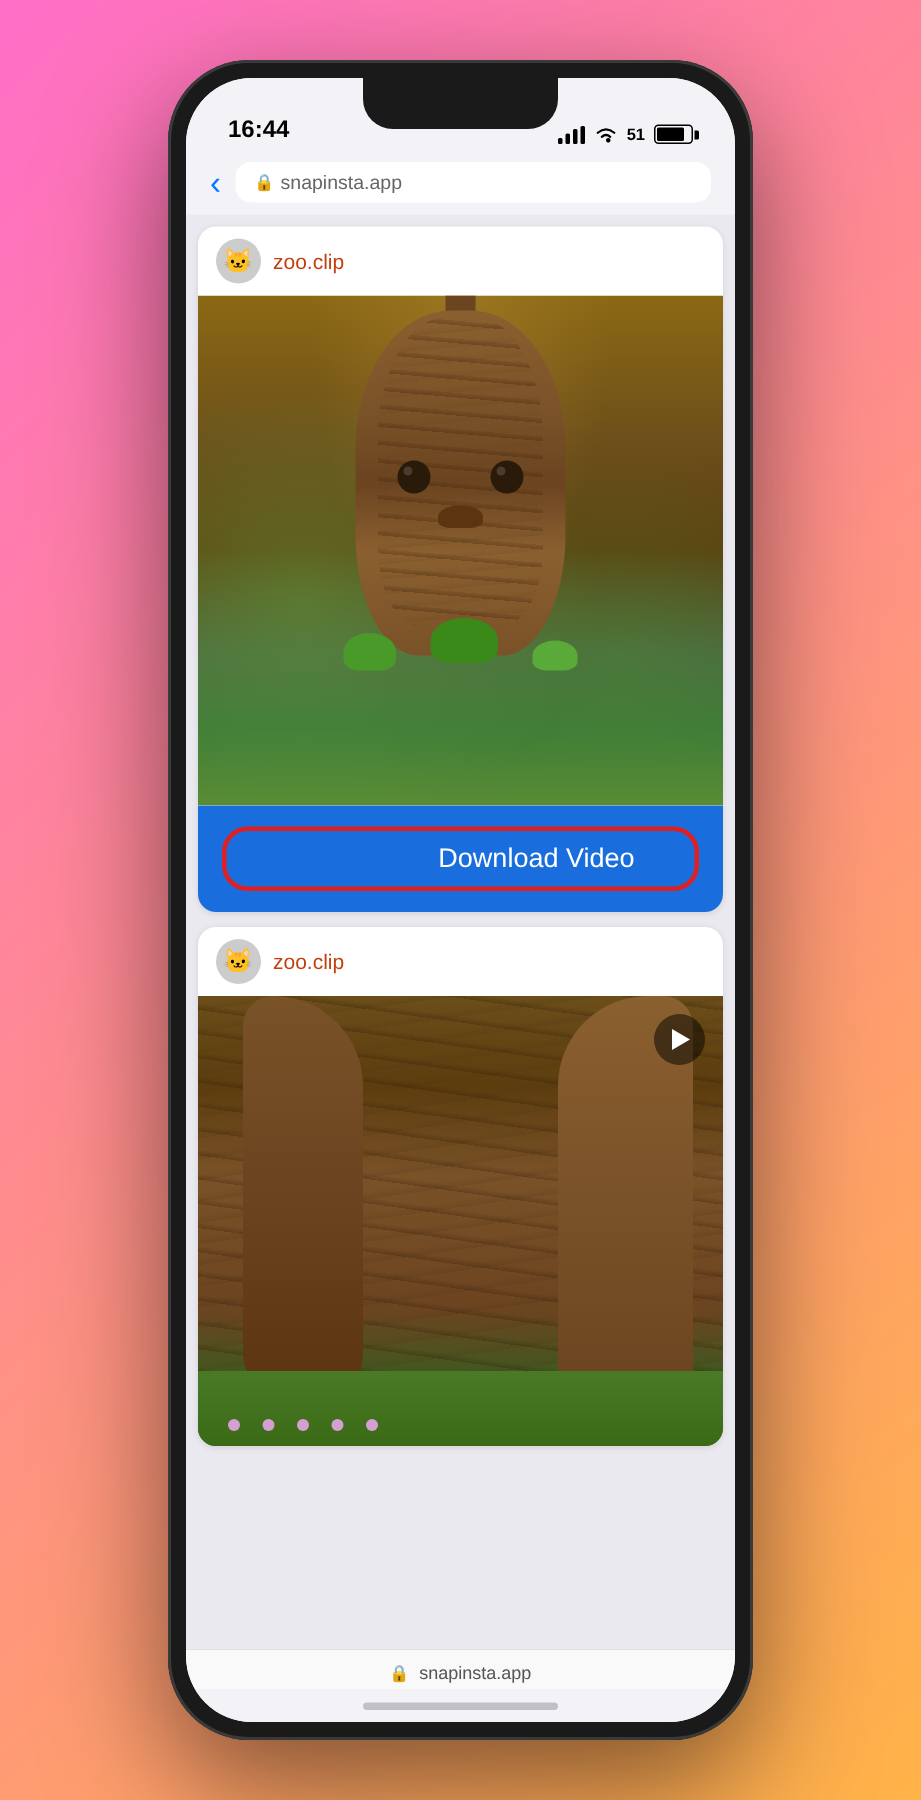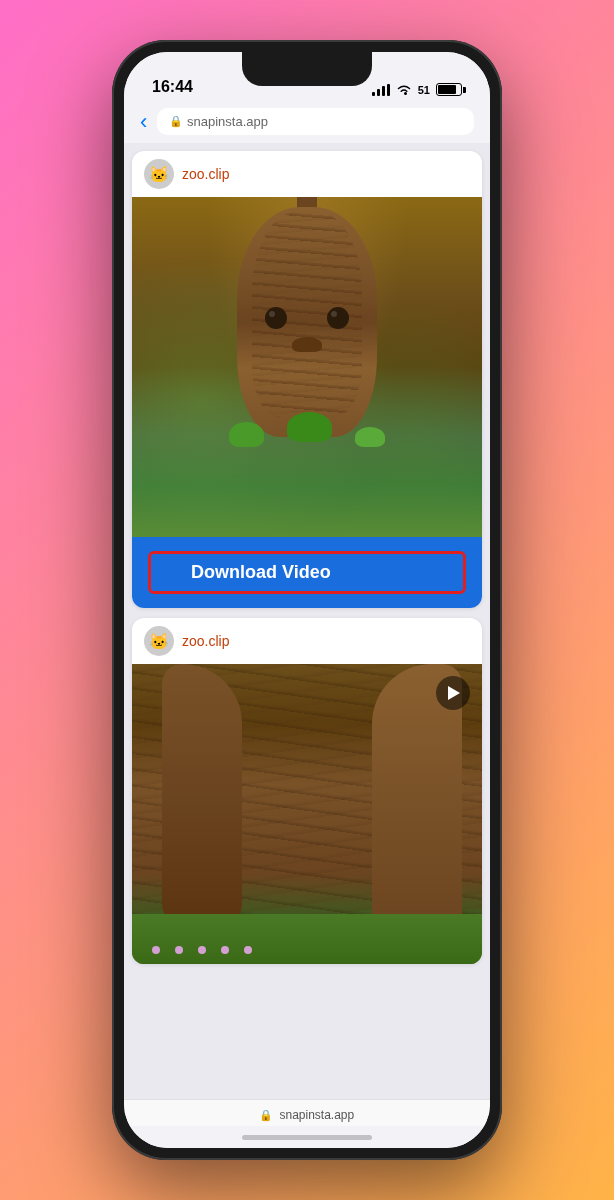--- a/index.html
+++ b/index.html
@@ -317,27 +317,27 @@
       padding: 14px 16px;
       display: flex;
       align-items: center;
       justify-content: center;
     }
 
     .download-btn {
       background: #1a6ddd;
       color: #fff;
       font-size: 18px;
-      font-weight: 700;
+      font-weight: 400;
       border: 3px solid #e02020;
-      border-radius: 6px;
+      border-radius: 17px;
       padding: 8px 40px;
       cursor: pointer;
       width: 100%;
-      text-align: left;
+      text-align: right;
     }
 
     
     .thumb-groot-body {
       width: 100%;
       height: 300px;
       position: relative;
       background: linear-gradient(180deg, #6B4E1A 0%, #5C3D0E 20%, #7A5228 40%, #6B4420 70%, #3d5a20 85%, #4a6a25 100%);
       overflow: hidden;
     }

